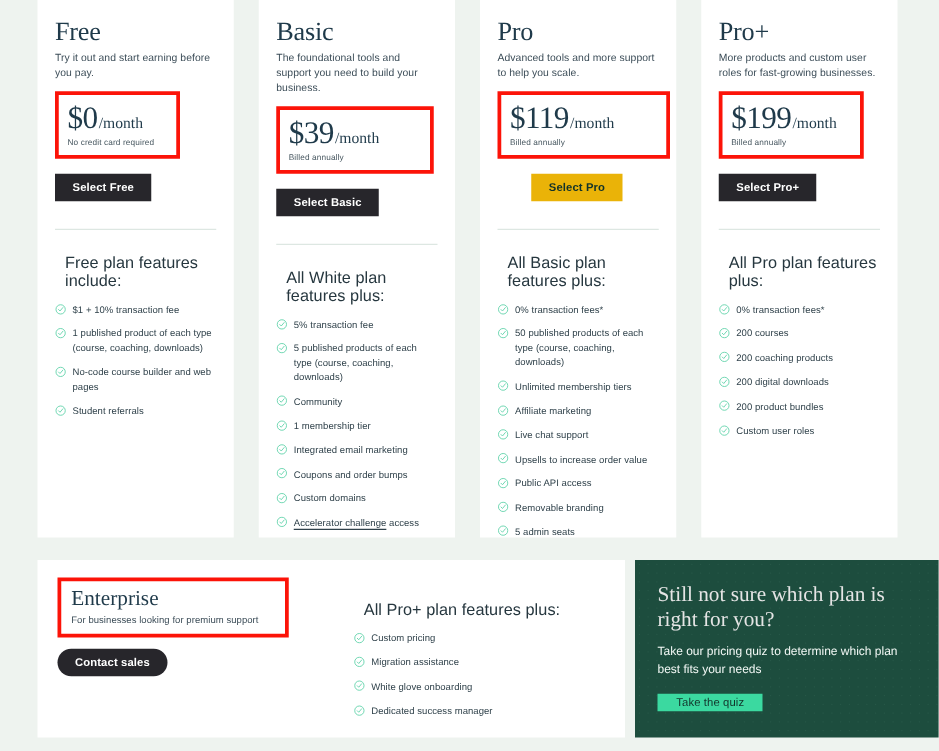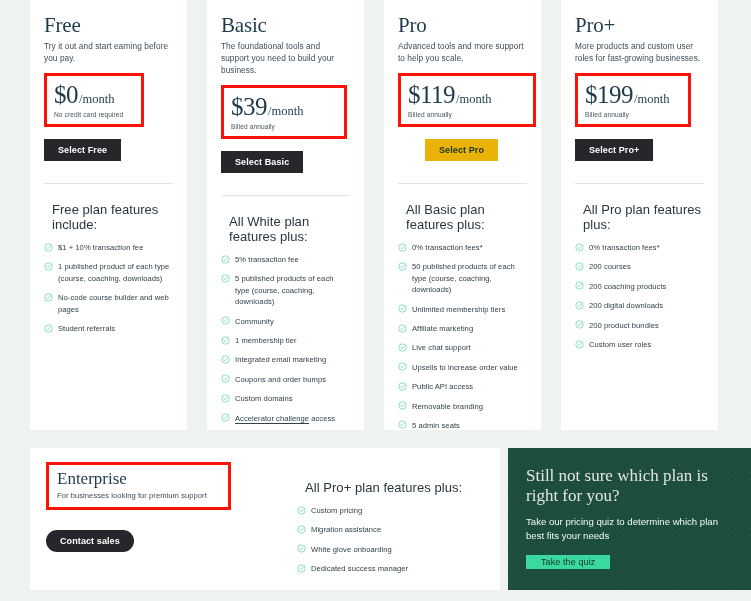--- a/index.html
+++ b/index.html
@@ -163,21 +163,21 @@
     gap: 8px;
   }
 
   .enterprise-card {
     background: #ffffff;
     width: 470px;
     flex: 0 0 470px;
     height: 142px;
     padding: 14px 16px 0 16px;
     display: flex;
-    gap: 40px;
+    gap: 26px;
   }
   .ent-left { width: 200px; flex: 0 0 200px; }
   .ent-right { flex: 1; padding-top: 18px; margin-left: 11px; }
 
   .ent-box {
     border: 3px solid #fc1308;
     display: inline-block;
     padding: 5px 8px 7px 8px;
     min-width: 185px;
   }
@@ -186,21 +186,21 @@
     font-size: 17px;
     line-height: 1.1;
     color: #1f3a4a;
   }
   .ent-tagline {
     font-size: 7.6px;
     color: #3c4d58;
     margin-top: 2px;
     letter-spacing: 0.05px;
   }
-  .ent-cta { margin-top: 20px; border-radius: 15px; }
+  .ent-cta { margin-top: 9px; border-radius: 15px; }
 
   .quiz-panel {
     background: #1d4d3e;
     flex: 1;
     height: 142px;
     padding: 18px 20px 0 18px;
     color: #ffffff;
     position: relative;
     overflow: hidden;
   }

